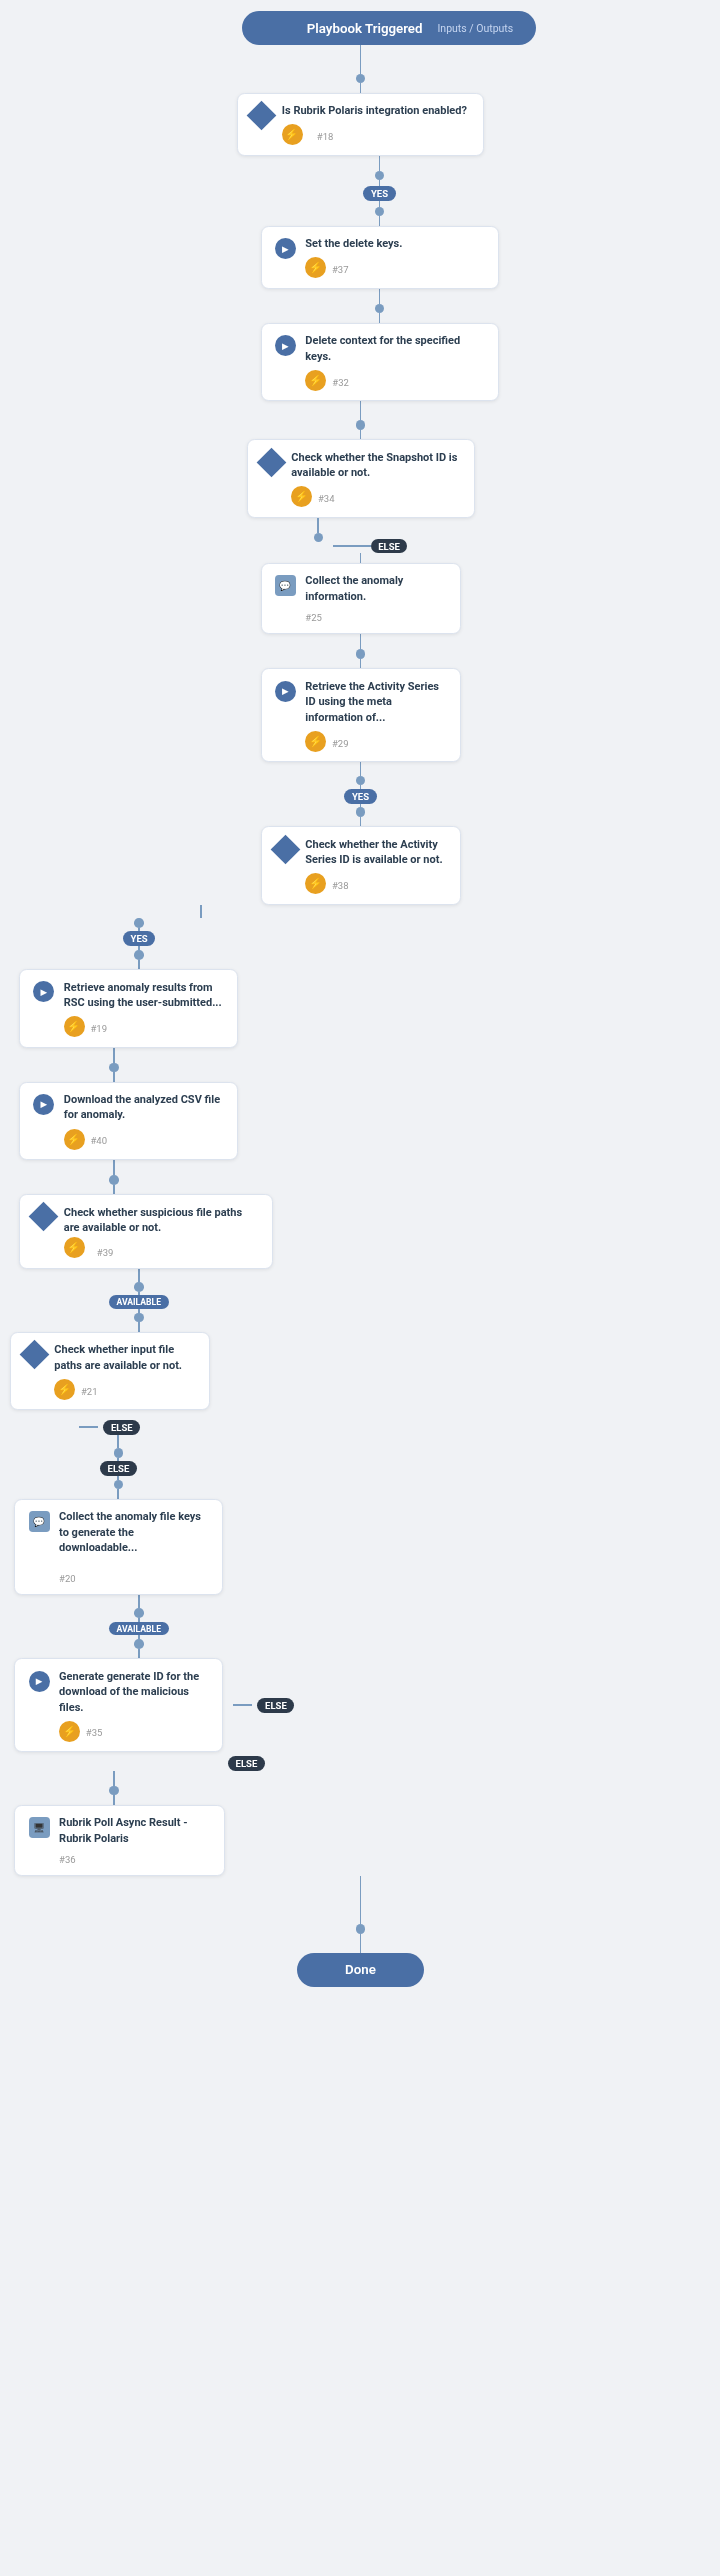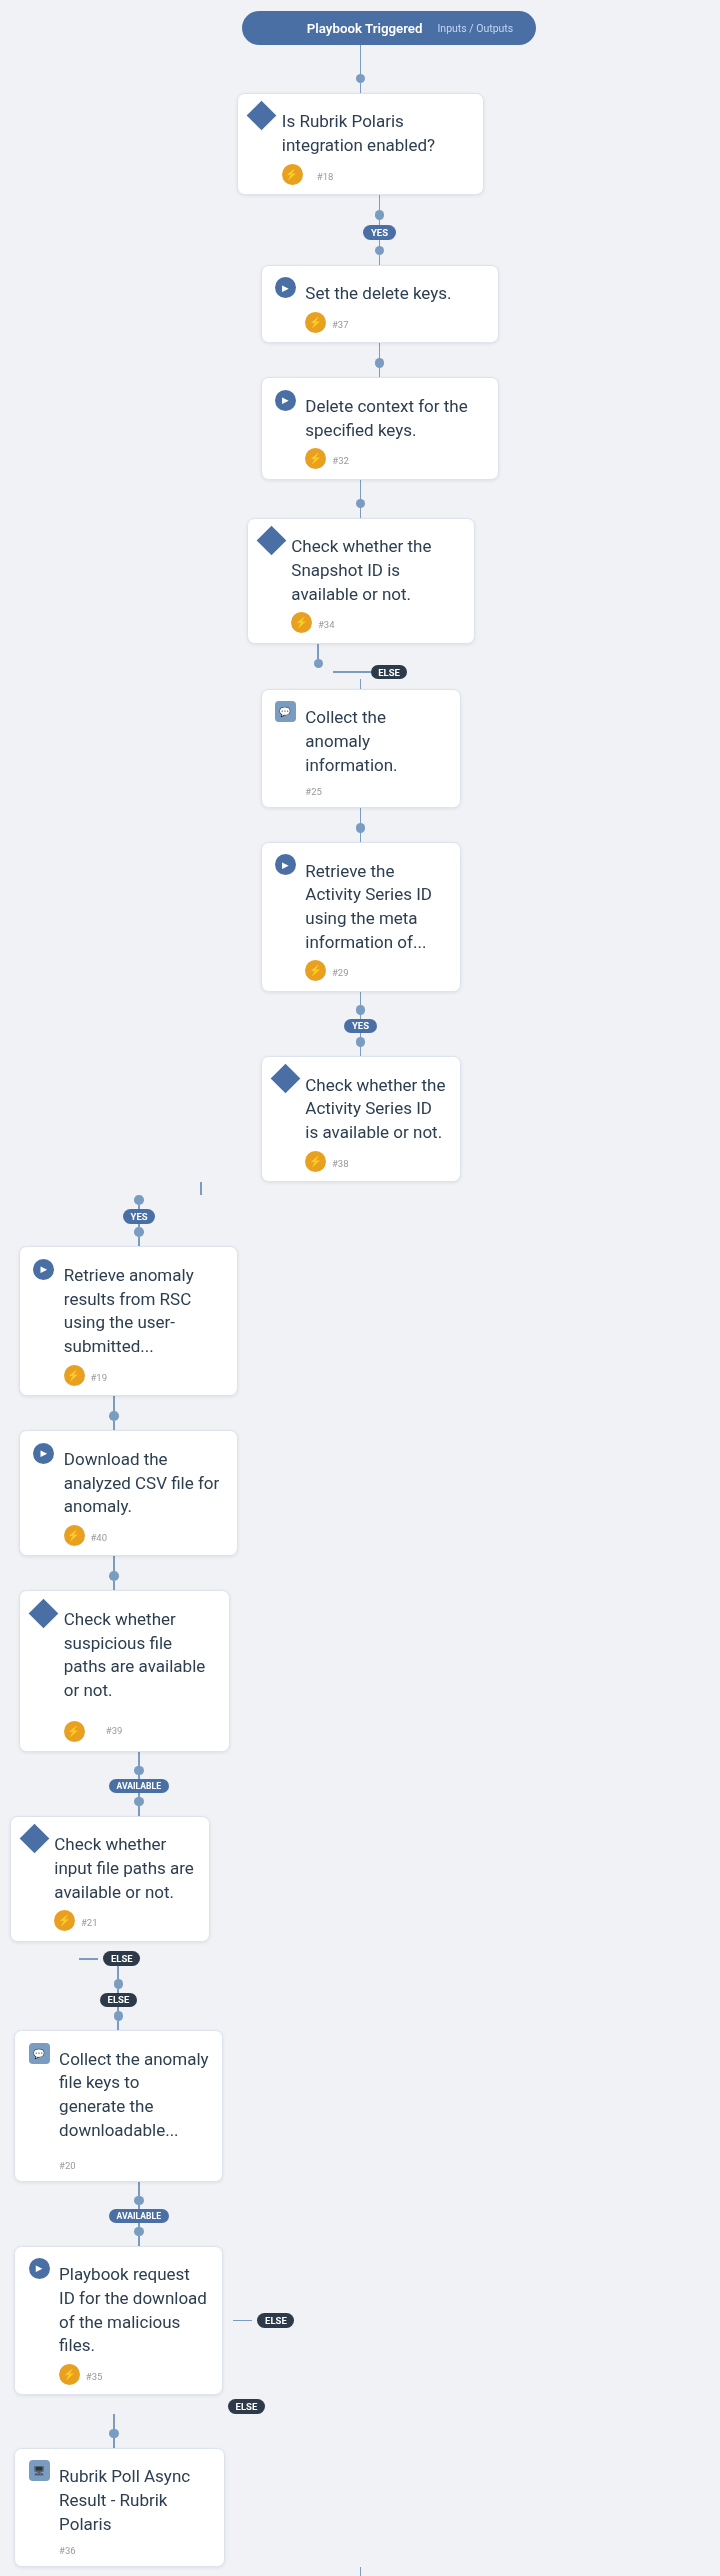--- a/index.html
+++ b/index.html
@@ -81,25 +81,24 @@
       position: relative;
       box-shadow: 0 1px 3.8px rgba(0,0,0,0.08);
       display: flex;
       align-items: flex-start;
       gap: 9.5px;
     }
     .node-card .node-body {
       flex: 1;
     }
     .node-card .node-title {
-      font-size: 17px;
-      font-weight: 400;
+      font-size: 11px;
+      font-weight: 700;
       color: #2c3e50;
       line-height: 1.4;
-      margin-top: 7px;
     }
     .node-card .node-number {
       font-size: 9.5px;
       color: #999;
       margin-top: 3.8px;
     }
 
     
     .lightning-icon {
       width: 21px;
@@ -403,26 +402,26 @@
       </div>
     </div>
   </div>
 
   <div style="display:flex;flex-direction:column;align-items:center;align-self:flex-start;margin-left:109px;">
     <div class="connector" style="height:15px;"></div>
     <div class="connector-dot"></div>
     <div class="connector" style="height:9.5px;"></div>
   </div>
 
-  <div style="width:211px;align-self:flex-start;margin-left:19px;">
+  <div style="width:254px;align-self:flex-start;margin-left:19px;">
     <div class="node-card">
       <div class="diamond-icon"></div>
       <div class="node-body">
         <div class="node-title">Check whether suspicious file paths are available or not.</div>
-        <div style="display:flex;align-items:flex-start;gap:21px;margin-top:18px;">
+        <div style="display:flex;align-items:flex-end;gap:12px;margin-top:2px;">
           <div class="lightning-icon"></div>
           <span class="node-number">#39</span>
         </div>
       </div>
     </div>
   </div>
 
   <div style="display:flex;flex-direction:column;align-items:center;align-self:flex-start;margin-left:109px;">
     <div class="connector" style="height:13.3px;"></div>
     <div class="connector-dot"></div>
@@ -484,21 +483,21 @@
     <div class="connector" style="height:3.8px;"></div>
     <div class="connector-dot"></div>
     <div class="connector" style="height:9.5px;"></div>
   </div>
 
   <div style="display:flex;align-items:center;align-self:flex-start;margin-left:14.3px;gap:9.5px;">
     <div style="width:209px;">
       <div class="node-card">
         <div class="arrow-icon"></div>
         <div class="node-body">
-          <div class="node-title">Playbook request ID for the download of the malicious files.</div>
+          <div class="node-title">Generate generate ID for the download of the malicious files.</div>
           <div style="display:flex;align-items:center;gap:5.7px;margin-top:5.7px;">
             <div class="lightning-icon"></div>
             <span class="node-number">#35</span>
           </div>
         </div>
       </div>
     </div>
 
     <div style="display:flex;align-items:center;gap:5.7px;">
       <div class="connector" style="height:1.9px;width:19px;"></div>

